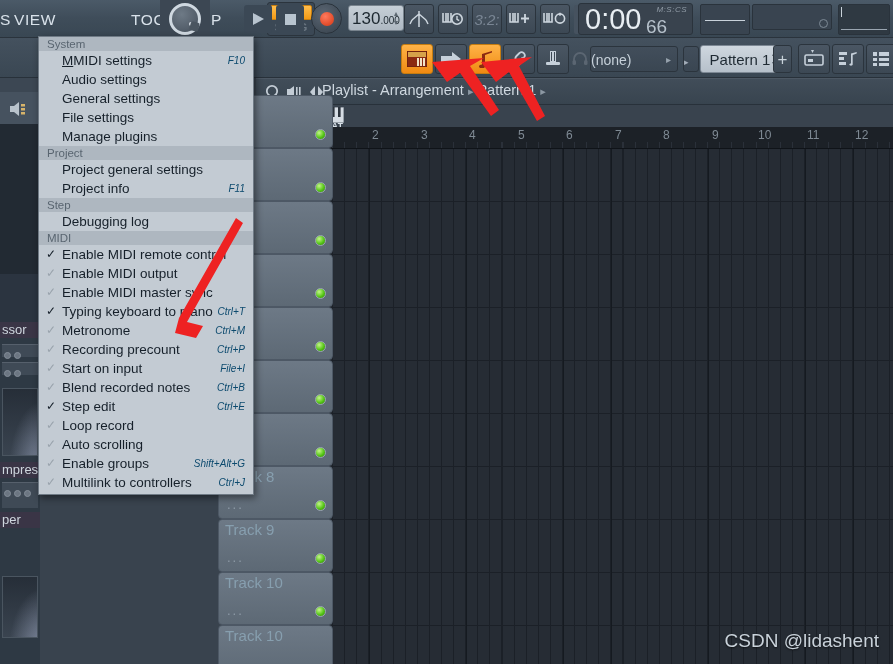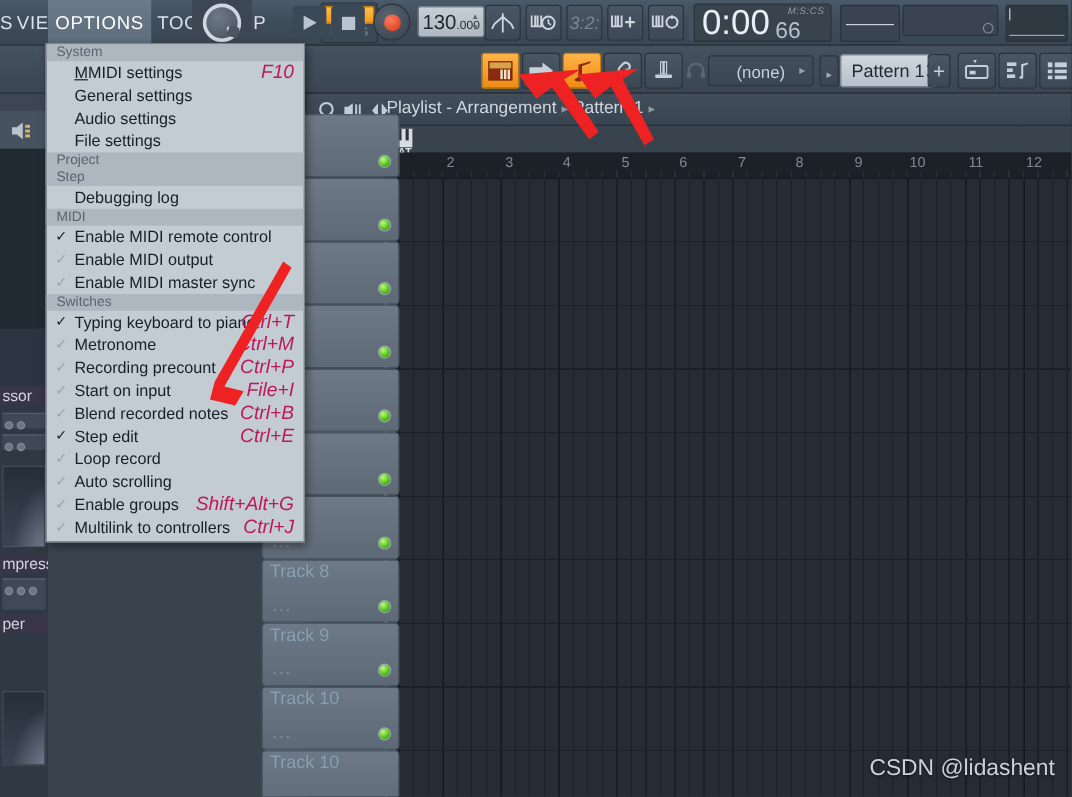--- a/index.html
+++ b/index.html
@@ -156,21 +156,21 @@
   .tb2btn.on {
     background: linear-gradient(to bottom,#ffb347 0%,#f08a12 100%);
     border:1px solid #c57c10;
   }
   .tb2btn .g { position:absolute; inset:0; display:flex;align-items:center;justify-content:center; }
 
   .selbox {
     position:absolute; top:46px; height:26px;
     background: linear-gradient(to bottom,#424e5b 0%,#3a4652 100%);
     border:1px solid #2b343d; border-radius:3px;
-    color:#c6d0d9; font-size:14px; line-height:26px; text-align:center;
+    color:#c6d0d9; font-size:14px; line-height:26px; text-align:left;
   }
   .selbox .arr { position:absolute; right:6px; top:0; color:#96a2ad; font-size:10px;}
 
   .patbox {
     position:absolute; left:700px; top:45px; width:80px; height:28px;
     background: linear-gradient(to bottom,#cfd7df 0%,#b6c0ca 100%);
     border:1px solid #7d8894; border-radius:3px;
     color:#1f2a33; font-size:15px; line-height:28px; text-align:center;
   }
   .patbox .spin { position:absolute; right:3px; top:3px; color:#505b66; font-size:8px;line-height:10px;}
@@ -273,21 +273,21 @@
   }
   .menu .row {
     position:relative; height:19px; line-height:19px; padding-left:23px;
     color:#16202a; font-size:13.5px; white-space:nowrap;
   }
   .menu .row .ck {
     position:absolute; left:7px; top:0; font-size:12px; color:#16202a; line-height:19px;
   }
   .menu .row .ck.off { color:#9aa4ad; }
   .menu .row .sk {
-    position:absolute; right:8px; top:0; font-style:italic; color:#be185d; font-size:16px; line-height:19px;
+    position:absolute; right:8px; top:0; font-style:italic; color:#0c4a6e; font-size:10px; line-height:19px;
   }
   .menu .row .u { text-decoration: underline; }
 
   
   .arrows { position:absolute; left:0; top:0; width:893px; height:664px; pointer-events:none; }
 
   
   .wm {
     position:absolute; right:14px; bottom:12px; color:#c9d2da; font-size:19px;
     text-shadow: 0 1px 2px rgba(0,0,0,.6);
@@ -570,21 +570,20 @@
           <rect x="0" y="12" width="4" height="3"></rect>
             <rect x="6" y="12" width="10" height="3"></rect>
         </g>
       </svg>
     </span>
   </div>
 
   <div class="menubar"></div>
   <div class="mb-item" style="left:-6px;">S</div>
   <div class="mb-item" style="left:8px;">VIEW</div>
-  <div class="mb-item active" style="left:40px;">OPTIONS</div>
   <div class="mb-item" style="left:125px;">TOOLS</div>
   <div class="mb-item" style="left:173px;">HELP</div>
 
   <div style="position:absolute;left:160px;top:0;width:50px;height:38px;background:#3c4753;"></div>
   <div class="bigknob">
       <div class="dot"></div>
     </div>
 
   <div class="patsong">
     <div class="pat">PAT</div>
@@ -658,35 +657,37 @@
   </div>
   <div class="hintpanel" style="left:838px;width:52px;height:31px;background:#2f3942;">
     <div style="position:absolute;left:2px;top:2px;width:1px;height:10px;background:#c9d2da;"></div>
     <div style="position:absolute;left:2px;right:2px;bottom:4px;height:1px;background:#9aa5b0;"></div>
   </div>
 
   <div class="menu">
 
     <div class="sec">System</div>
     <div class="row"><span class="u">M</span><span style="margin-left:-9px;padding-left:9px;">MIDI settings</span><span class="sk">F10</span></div>
+    <div class="row"><span>Audio settings</span></div>
     <div class="row"><span>General settings</span></div>
-    <div class="row"><span>Audio settings</span></div>
     <div class="row"><span>File settings</span></div>
+    <div class="row"><span>Manage plugins</span></div>
 
     <div class="sec">Project</div>
+    <div class="row"><span>Project general settings</span></div>
+    <div class="row"><span>Project info</span><span class="sk">F11</span></div>
 
     <div class="sec">Step</div>
     <div class="row"><span>Debugging log</span></div>
 
     <div class="sec">MIDI</div>
     <div class="row"><span class="ck">✓</span><span>Enable MIDI remote control</span></div>
     <div class="row"><span class="ck off">✓</span><span>Enable MIDI output</span></div>
     <div class="row"><span class="ck off">✓</span><span>Enable MIDI master sync</span></div>
 
-    <div class="sec">Switches</div>
     <div class="row"><span class="ck">✓</span><span>Typing keyboard to piano</span><span class="sk">Ctrl+T</span></div>
     <div class="row"><span class="ck off">✓</span><span>Metronome</span><span class="sk">Ctrl+M</span></div>
     <div class="row"><span class="ck off">✓</span><span>Recording precount</span><span class="sk">Ctrl+P</span></div>
     <div class="row"><span class="ck off">✓</span><span>Start on input</span><span class="sk">File+I</span></div>
     <div class="row"><span class="ck off">✓</span><span>Blend recorded notes</span><span class="sk">Ctrl+B</span></div>
     <div class="row"><span class="ck">✓</span><span>Step edit</span><span class="sk">Ctrl+E</span></div>
     <div class="row"><span class="ck off">✓</span><span>Loop record</span></div>
     <div class="row"><span class="ck off">✓</span><span>Auto scrolling</span></div>
     <div class="row"><span class="ck off">✓</span><span>Enable groups</span><span class="sk">Shift+Alt+G</span></div>
     <div class="row"><span class="ck off">✓</span><span>Multilink to controllers</span><span class="sk">Ctrl+J</span></div>

